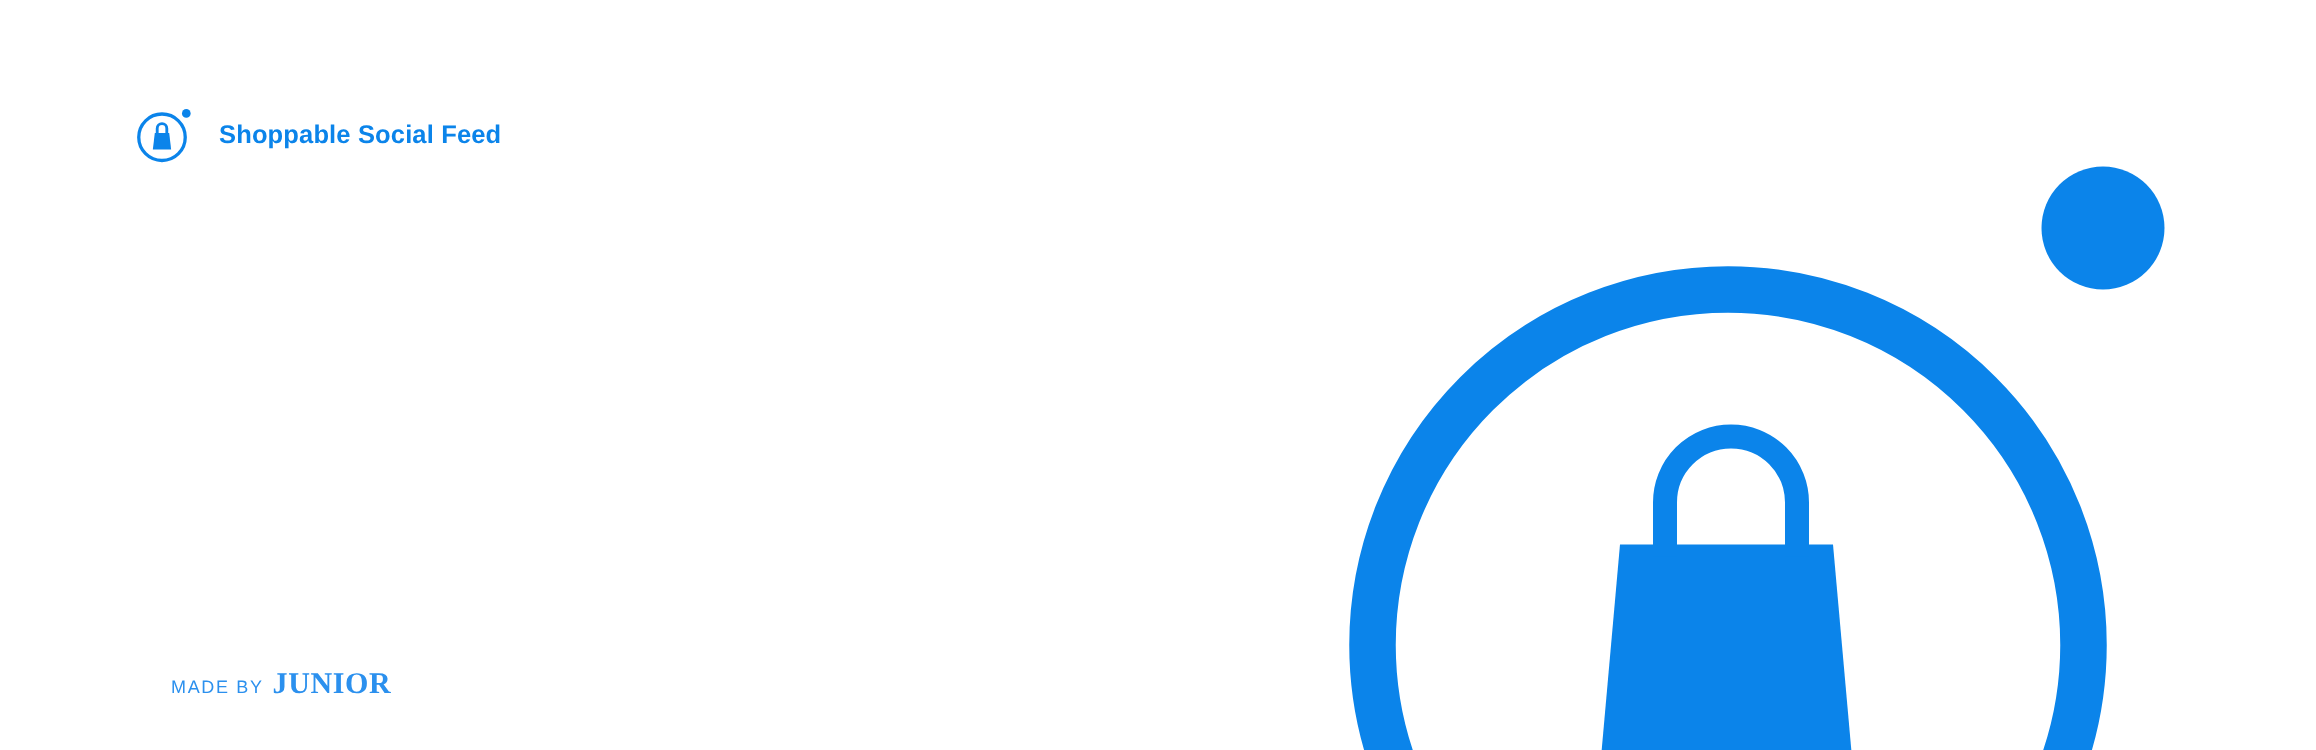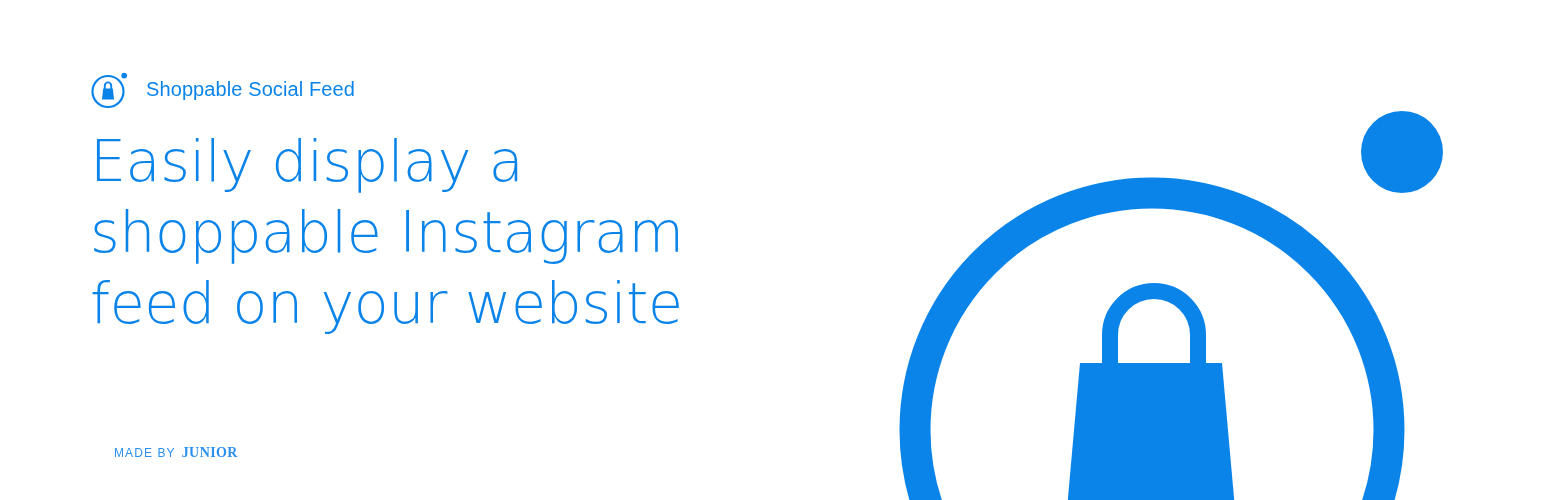--- a/index.html
+++ b/index.html
@@ -41,22 +41,22 @@
     height: 46px;
   }
   .eyebrow-icon {
     width: 42px;
     height: 42px;
     display: block;
     flex: 0 0 auto;
   }
   .eyebrow-label {
     font-family: "Liberation Sans", sans-serif;
-    font-size: 20px;
-    font-weight: 400;
+    font-size: 17px;
+    font-weight: 700;
     letter-spacing: 0.1px;
     color: #0B84EA;
     white-space: nowrap;
     line-height: 1;
   }
 
   
   .headline {
     position: absolute;
     left: 0;
@@ -85,21 +85,21 @@
   }
   .credit-made {
     font-family: "Liberation Sans", sans-serif;
     font-size: 12px;
     font-weight: 400;
     letter-spacing: 1.1px;
     text-transform: uppercase;
   }
   .credit-brand {
     font-family: "Liberation Serif", serif;
-    font-size: 14px;
+    font-size: 20px;
     font-weight: 700;
     letter-spacing: 0.4px;
     text-transform: uppercase;
   }
 
   
   .hero {
     position: absolute;
     right: 0;
     top: 0;
@@ -125,23 +125,20 @@
         <svg class="eyebrow-icon" viewBox="0 0 42 42" xmlns="http://www.w3.org/2000/svg" aria-hidden="true">
           <circle cx="18" cy="23.5" r="15.5" fill="none" stroke="#0B84EA" stroke-width="2.2"></circle>
           <path d="M13.2 20.6 L22.8 20.6 L24.1 31.6 L11.9 31.6 Z" fill="#0B84EA"></path>
           <path d="M14.8 21.1 L14.8 17.6 A3.2 3.2 0 0 1 21.2 17.6 L21.2 21.1" fill="none" stroke="#0B84EA" stroke-width="1.9" stroke-linecap="butt"></path>
           <circle cx="34.2" cy="7.6" r="2.9" fill="#0B84EA"></circle>
         </svg>
       </span>
       <span class="eyebrow-label">Shoppable Social Feed</span>
     </div>
 
-    <h1 class="headline">Easily display a
-shoppable Instagram
-feed on your website</h1>
 
     <div class="credit">
       <span class="credit-made">MADE BY</span>
       <span class="credit-brand">JUNIOR</span>
     </div>
 
   </div>
 
   <div class="hero">
     <svg viewBox="0 0 660 500" xmlns="http://www.w3.org/2000/svg" aria-hidden="true">

